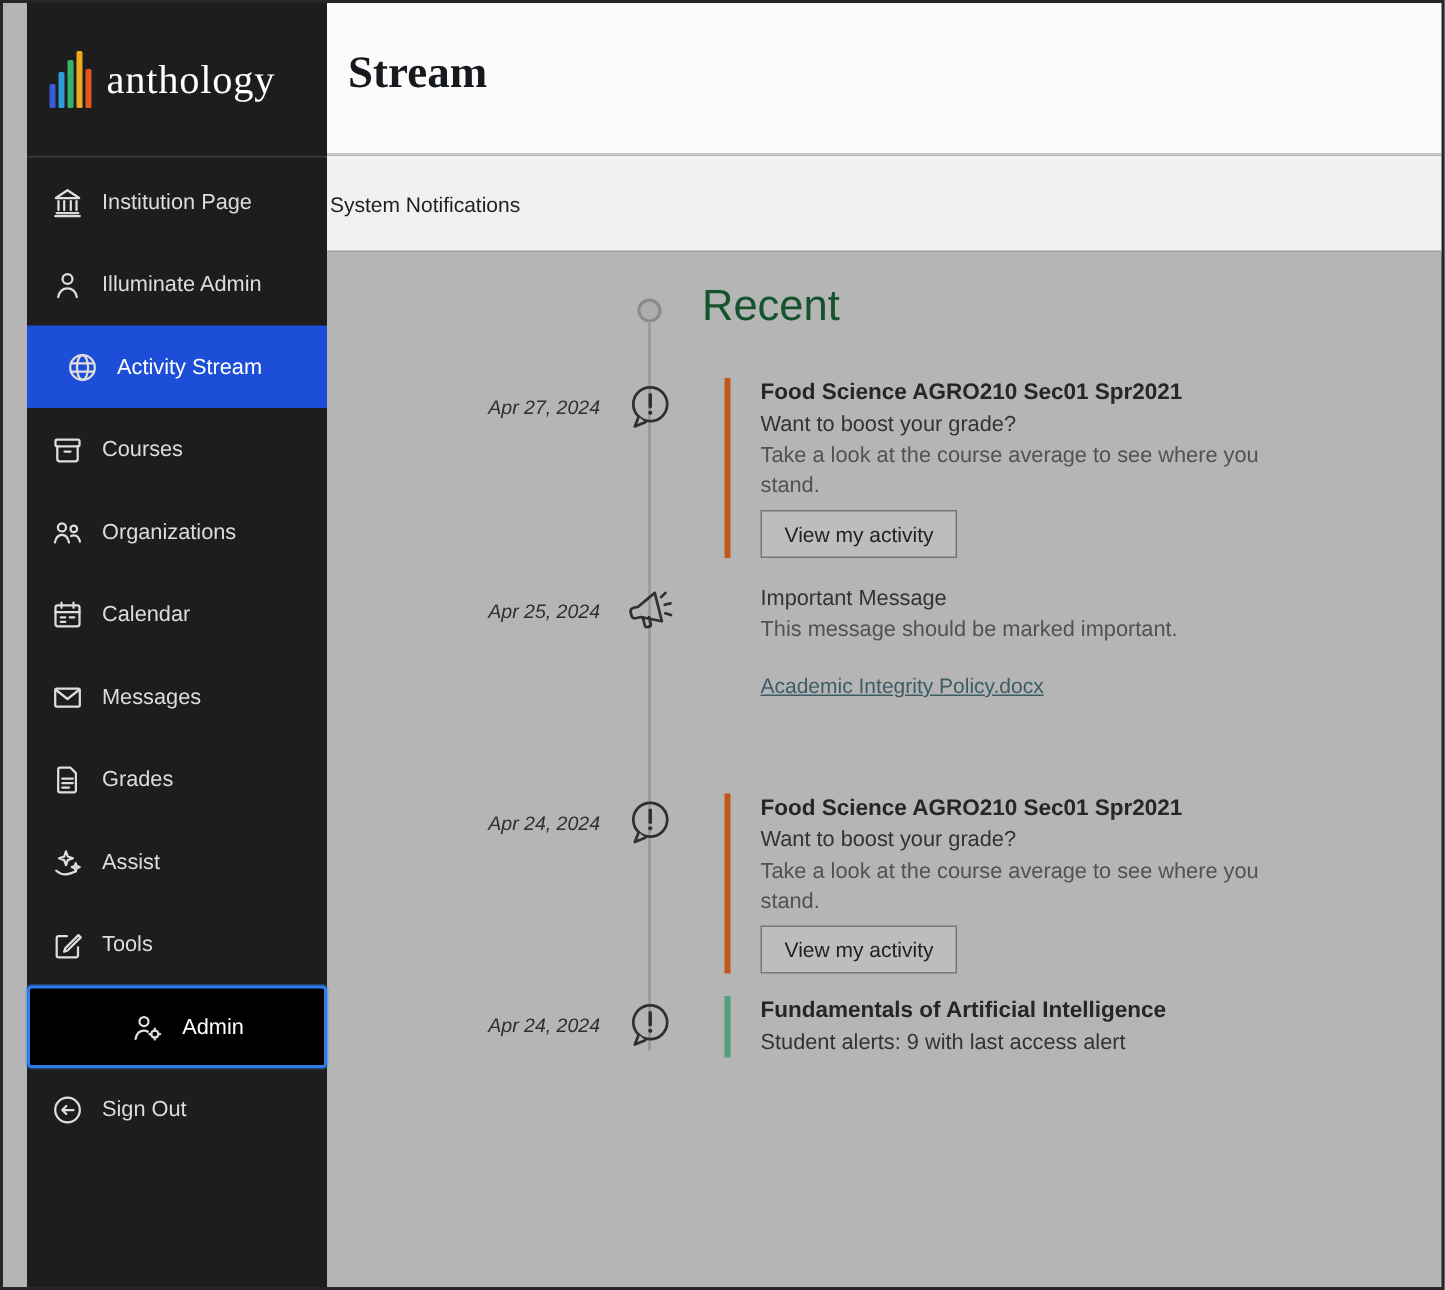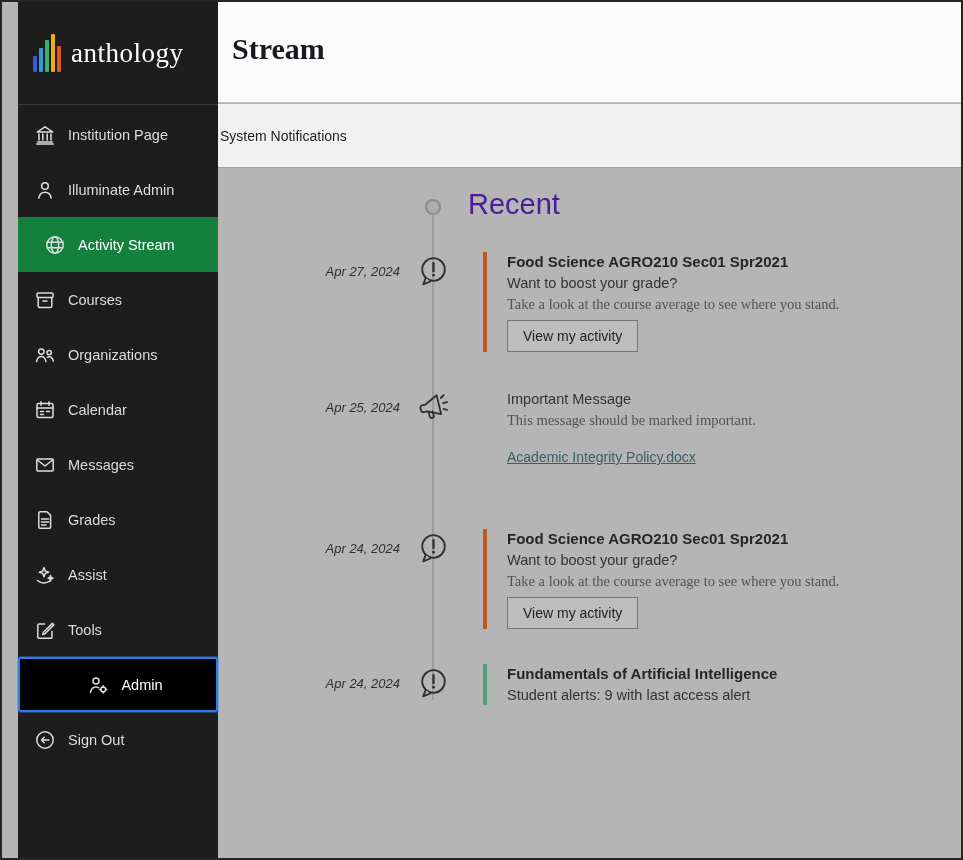--- a/index.html
+++ b/index.html
@@ -19,21 +19,21 @@
   .logo-bars i:nth-child(3){ height:32px; background:#35b36b; }
   .logo-bars i:nth-child(4){ height:38px; background:#f0a81e; }
   .logo-bars i:nth-child(5){ height:26px; background:#e2571e; }
   .logo-text{ color:#ffffff; font-family:"Liberation Serif", serif; font-size:27px;
               letter-spacing:.5px; }
   .menu{ position:absolute; top:105px; left:0; right:0; }
   .item{ height:55px; display:flex; align-items:center; gap:12px; padding-left:16px;
          cursor:pointer; }
   .item .icn{ width:22px; height:22px; flex:0 0 22px; display:flex; align-items:center; }
   .item .lbl{ color:#dcdcdc; font-size:14.5px; }
-  .item.active{ background:#15803d;padding-left:26px; }
+  .item.active{ background:#1d4ed8;padding-left:26px; }
   .item.active .lbl{ color:#ffffff; }
   .item.focused{ background:#000000; border:2px solid #2d7de9; border-radius:3px;
                  box-shadow:0 0 0 1px rgba(45,125,233,.4); padding-left:14px;justify-content:center; }
   .item.focused .lbl{ color:#ffffff; }
   .icn svg{ stroke:#dedede; fill:none; stroke-width:1.5; stroke-linecap:round;
             stroke-linejoin:round; }
 
   
   .main-header{ position:absolute; left:200px; top:0; right:0; height:101px;
                 background:#fbfbfb; border-bottom:1px solid #c2c2c2; }
@@ -42,36 +42,36 @@
   .subnav{ position:absolute; left:200px; top:102px; right:0; height:64px;
            background:#f1f1f1; border-bottom:1px solid #9e9e9e;
            display:flex; align-items:center; padding-left:18px; }
   .subnav-label{ font-size:14px; color:#1f1f1f; cursor:pointer; }
 
   
   .timeline-line{ position:absolute; left:430px; top:212px; width:2px; height:486px;
                   background:#9b9b9b; }
   .timeline-dot{ position:absolute; left:423px; top:197px; width:16px; height:16px;
                  border-radius:50%; border:2px solid #8a8a8a; background:#adadad; }
-  .recent-title{ position:absolute; left:466px; top:186px; font-size:29px; color:#4c1d95;
+  .recent-title{ position:absolute; left:466px; top:186px; font-size:29px; color:#14532d;
                  font-weight:400; }
 
   .entry{ position:absolute; left:230px; width:640px; }
   .entry-date{ position:absolute; left:0; top:12px; width:168px; text-align:right;
                font-size:13px; font-style:italic; color:#2f2f2f; }
   .entry-icon{ position:absolute; left:183px; top:2px; width:36px; height:36px; }
   .entry-icon svg{ stroke:#2f2f2f; fill:none; stroke-width:1.8; stroke-linecap:round;
                    stroke-linejoin:round; }
   .entry-icon.tilt svg{ transform:rotate(-14deg); }
   .entry-content{ margin-left:251px; padding-left:20px; border-left:4px solid transparent; }
   .entry-content.accent-orange{ border-left-color:#c2571c; }
   .entry-content.accent-green{ border-left-color:#4f9e7c; }
   .e-title{ font-size:15px; font-weight:bold; color:#262626; line-height:20px; }
   .e-line{ font-size:14.5px; color:#333333; line-height:20px; margin-top:1px; }
-  .e-line.muted{ color:#525252;font-family:Liberation Serif, serif; }
+  .e-line.muted{ color:#525252; }
   .e-link{ display:inline-block; margin-top:17px; font-size:14px; color:#3d5d66;
            text-decoration:underline; cursor:pointer; line-height:20px; }
   .e-button{ display:inline-block; margin-top:6px; padding:7px 15px; font-size:14px;
              font-family:"Liberation Sans", sans-serif; color:#222222;
              background:#bdbdbd; border:1px solid #767676; cursor:pointer; }
 </style>
 </head>
 <body>
 
 <div class="screen">

